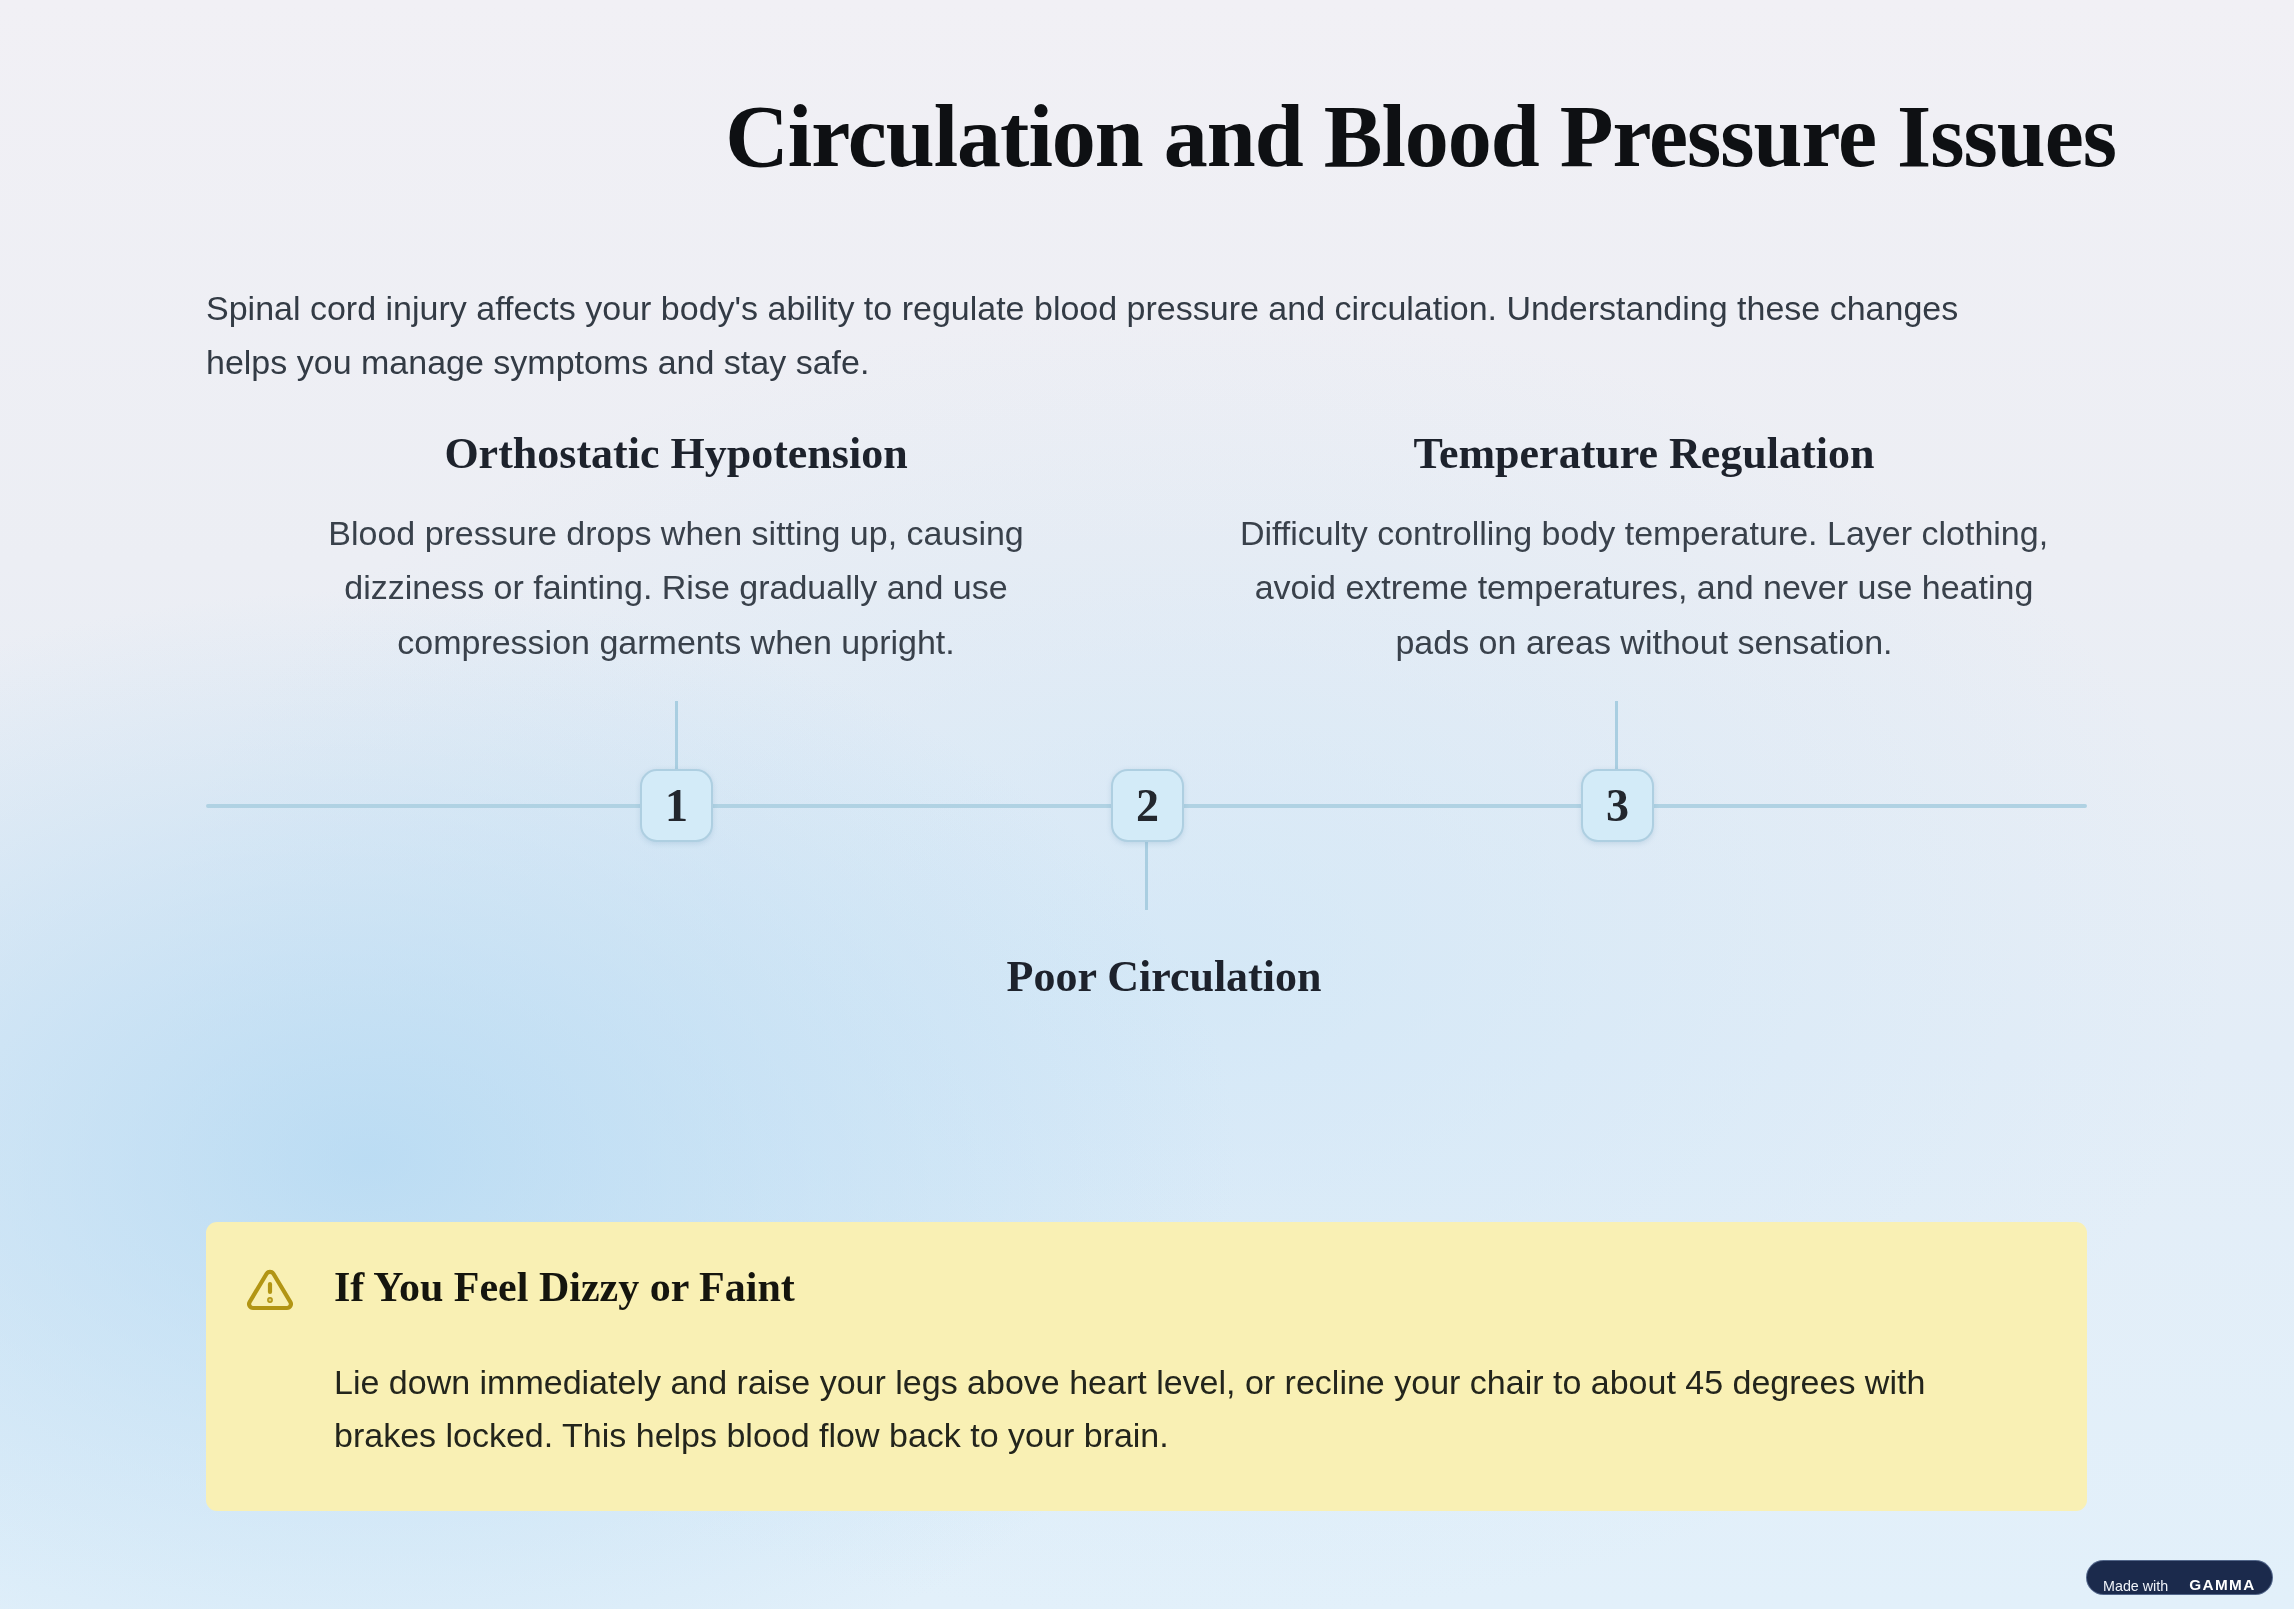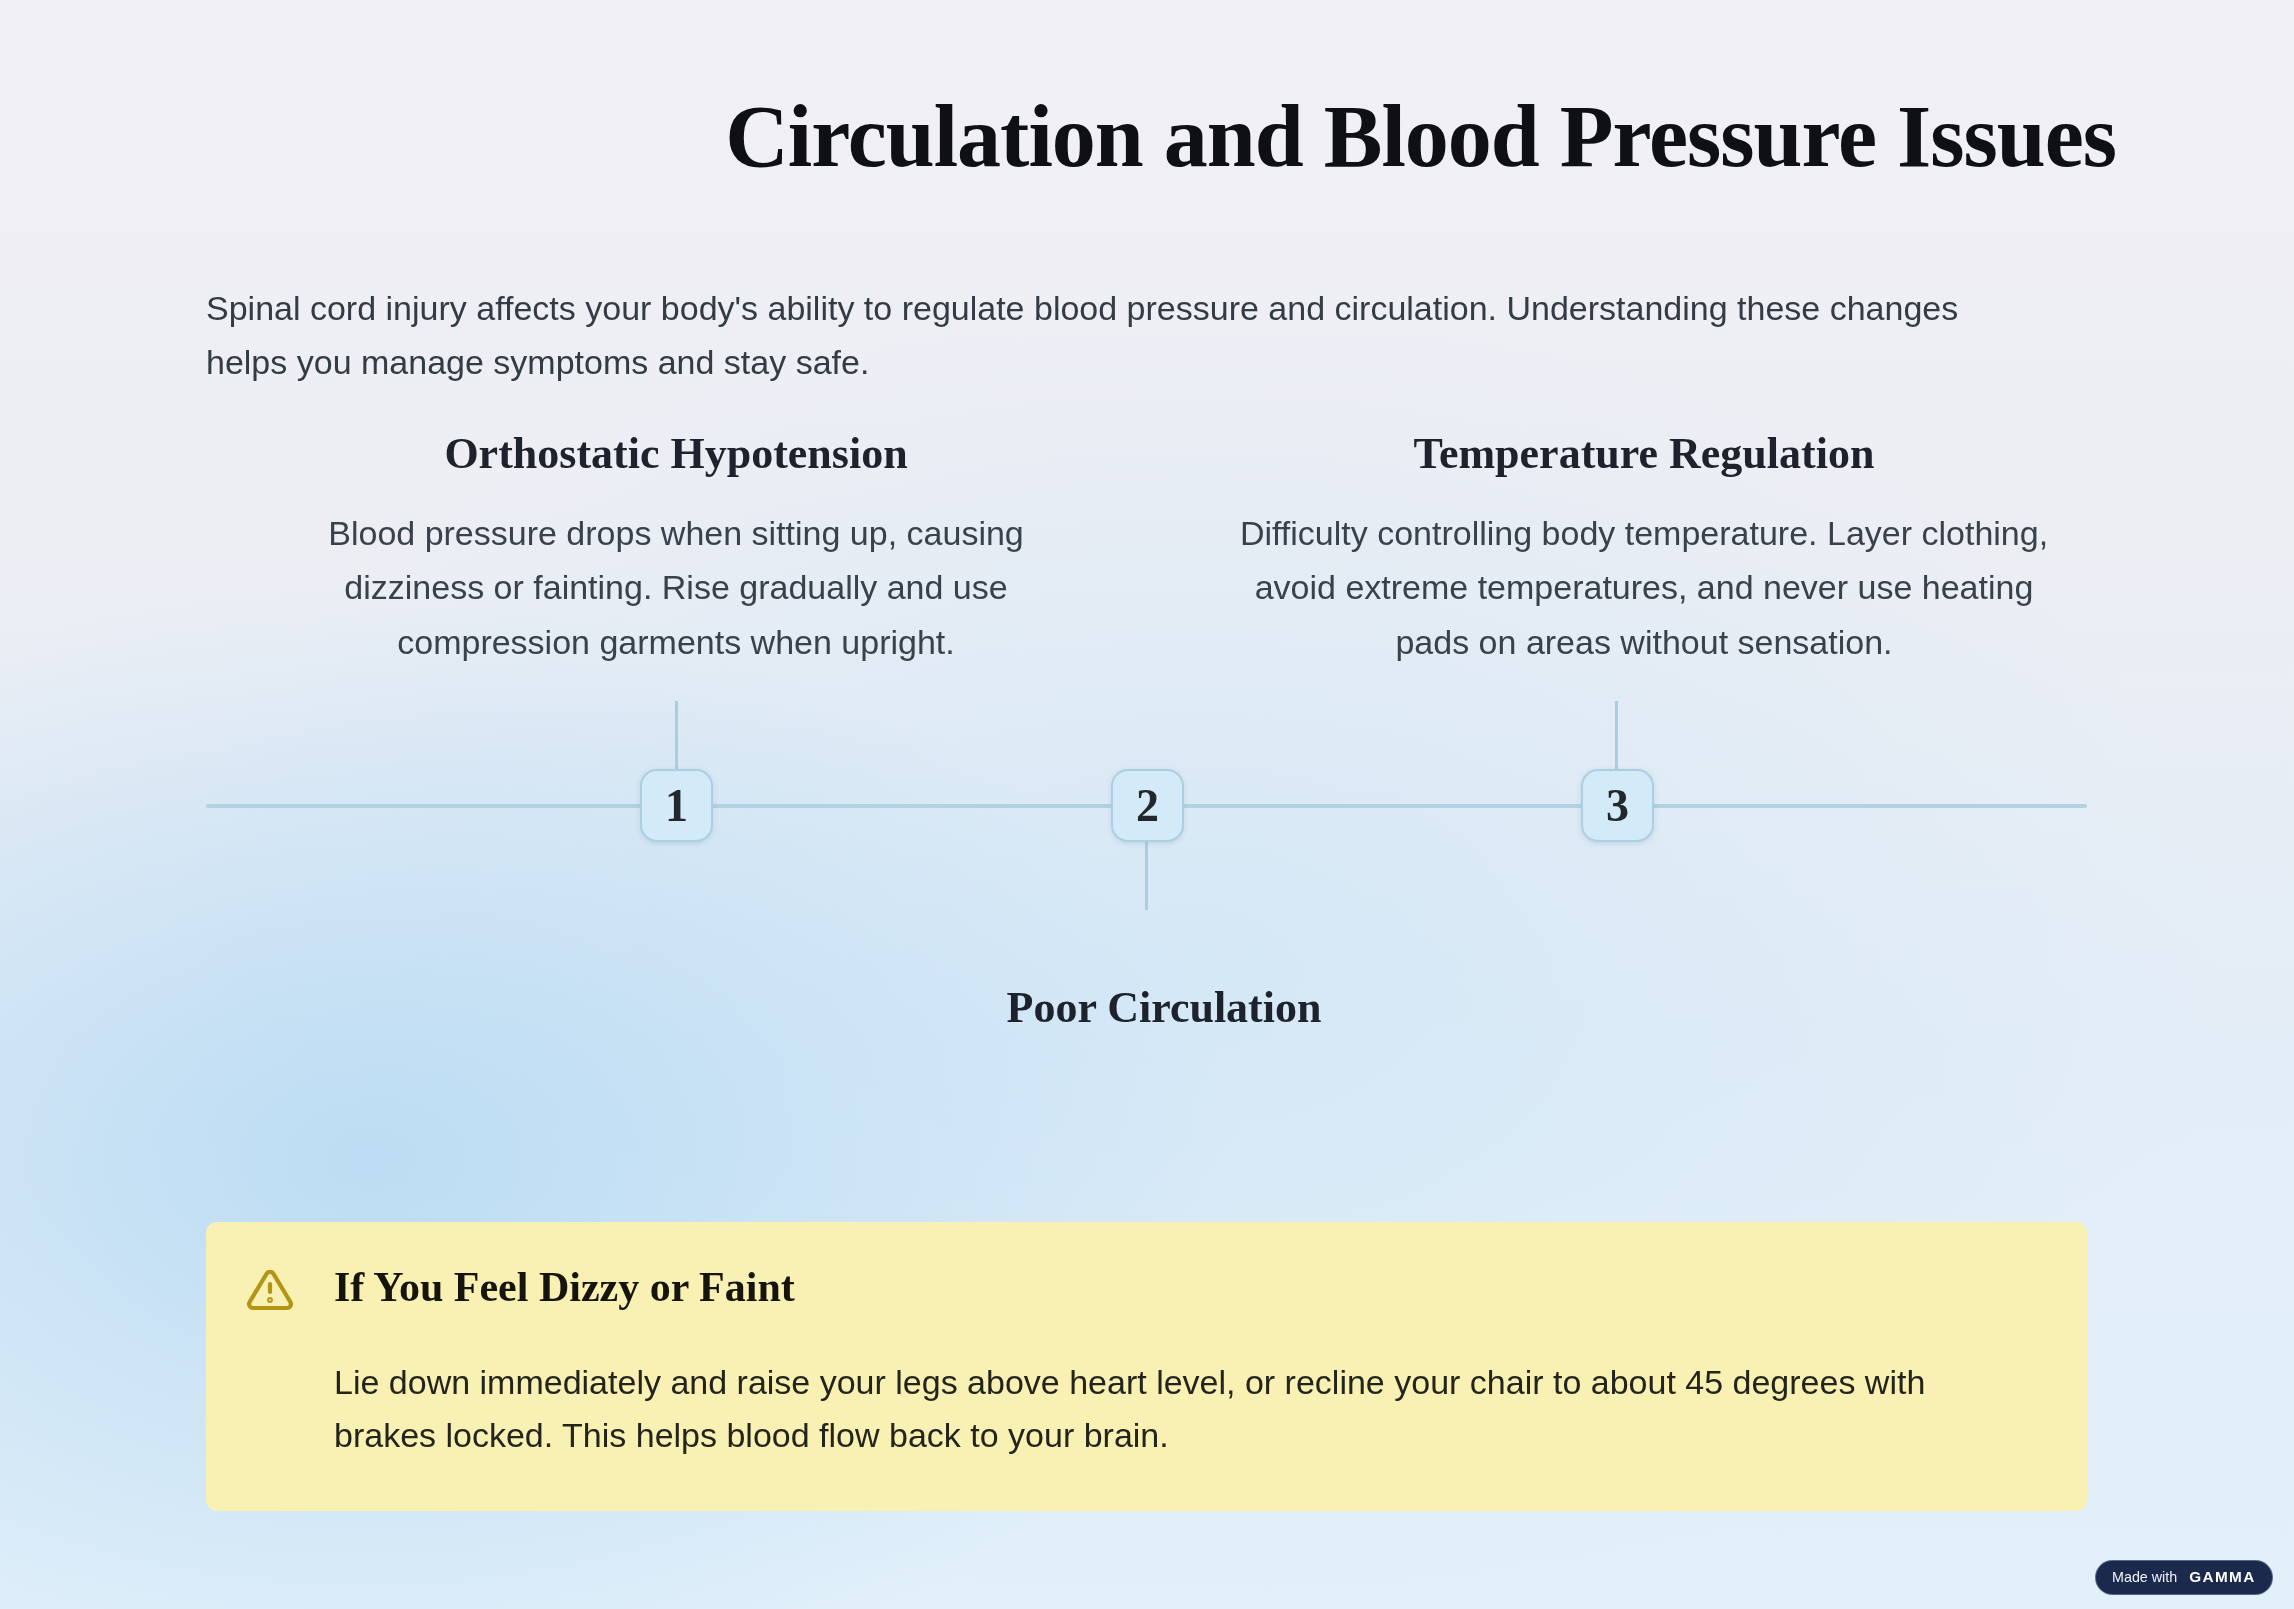--- a/index.html
+++ b/index.html
@@ -49,21 +49,21 @@
     margin-bottom: 25px;
   }
   .concept-desc {
     font-size: 34px;
     line-height: 1.6;
     color: #39414b;
   }
   .concept-1 { left: 265px;  top: 428px; width: 822px; }
   .concept-3 { left: 1233px; top: 428px; width: 822px; }
   .concept-2 { left: 734px;  top: 951px; width: 860px; }
-  .concept-2 .concept-title { margin-bottom: 29px; margin-top: 31px; }
+  .concept-2 .concept-title { margin-bottom: 29px; }
 
   .timeline-line {
     position: absolute;
     left: 206px; top: 804px;
     width: 1881px; height: 3.8px;
     border-radius: 1.9px;
     background: #b0d2e3;
   }
   .connector {
     position: absolute;
@@ -123,21 +123,21 @@
   }
 
   .gamma-badge {
     position: absolute;
     right: 21px; bottom: 15.3px;
     height: 35px;
     padding: 0 16.3px;
     background: #1b2a4c;
     border: 1px solid rgba(150,175,215,0.45);
     border-radius: 18px;
-    display: flex; align-items: center; gap: 12px;
+    display: flex; align-items: flex-end; gap: 21px;
     cursor: pointer;
   }
   .gamma-badge .prefix { font-size: 14.3px; color: #f0f3f9; }
   .gamma-badge .brand  { font-size: 15.3px; font-weight: 700; color: #ffffff; letter-spacing: 1.4px; }
 </style>
 </head>
 <body>
 
 <div class="slide">
 

